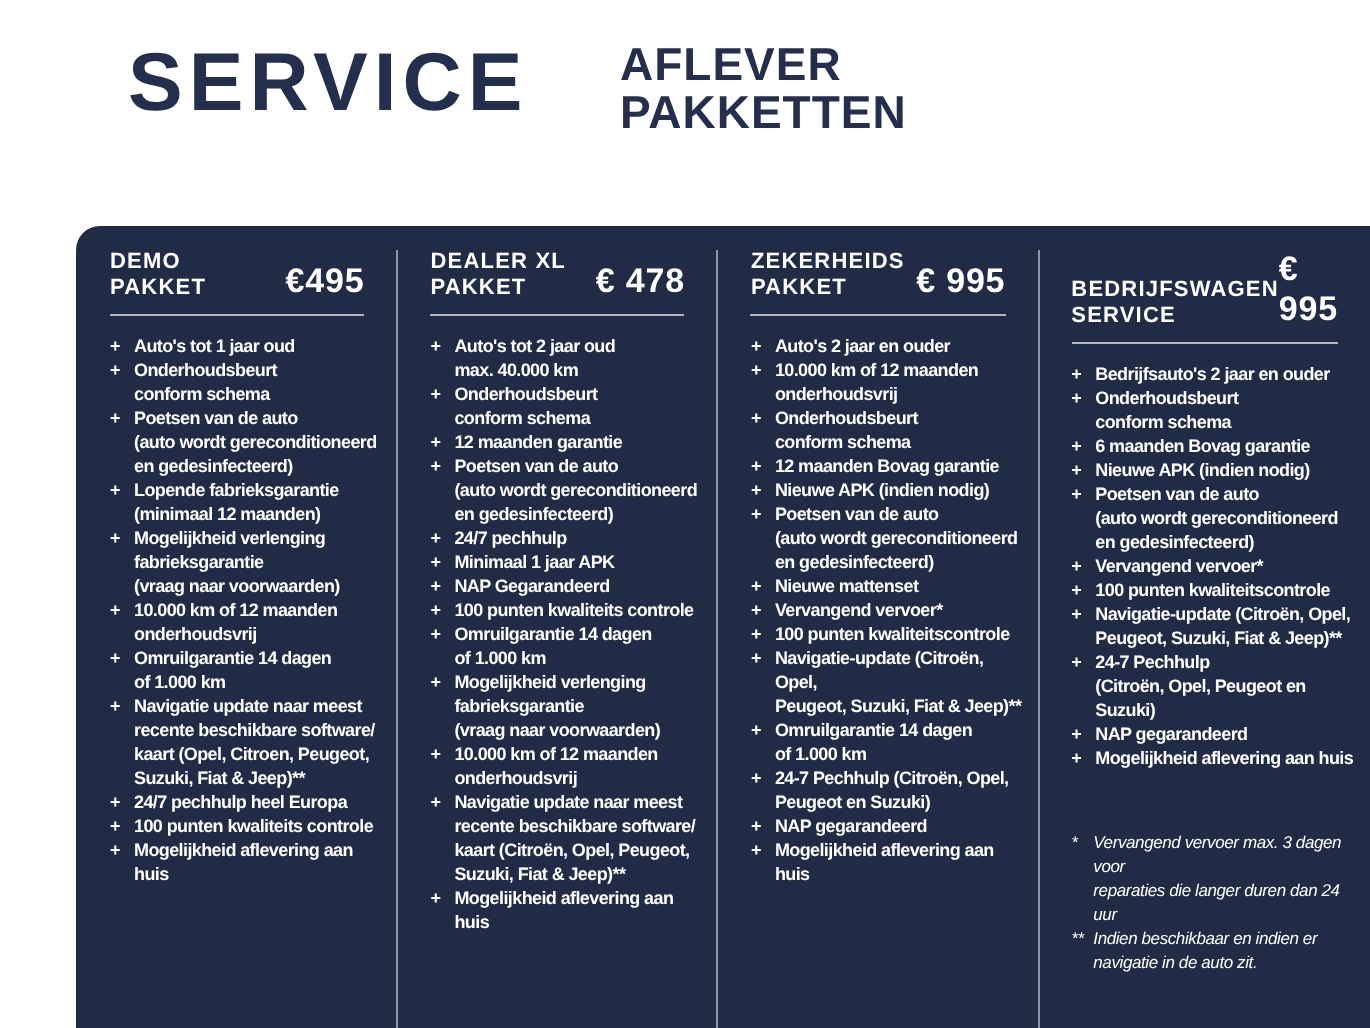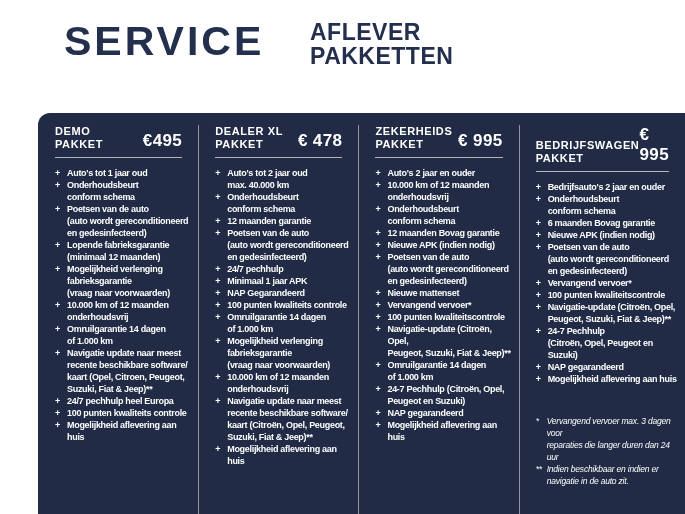--- a/index.html
+++ b/index.html
@@ -296,21 +296,21 @@
   </div>
           <div class="feature">
     <span class="plus">+</span>
     <span class="txt">Mogelijkheid aflevering aan huis</span>
   </div>
         </div>
   </div>
       <div class="pkg-col">
     <div class="pkg-header">
       <div class="pkg-name">BEDRIJFSWAGEN
-PAKKET</div>
+SERVICE</div>
       <div class="pkg-price">€ 995</div>
     </div>
     <div class="pkg-features">
           <div class="feature">
     <span class="plus">+</span>
     <span class="txt">Bedrijfsauto's 2 jaar en ouder</span>
   </div>
           <div class="feature">
     <span class="plus">+</span>
     <span class="txt">Onderhoudsbeurt

